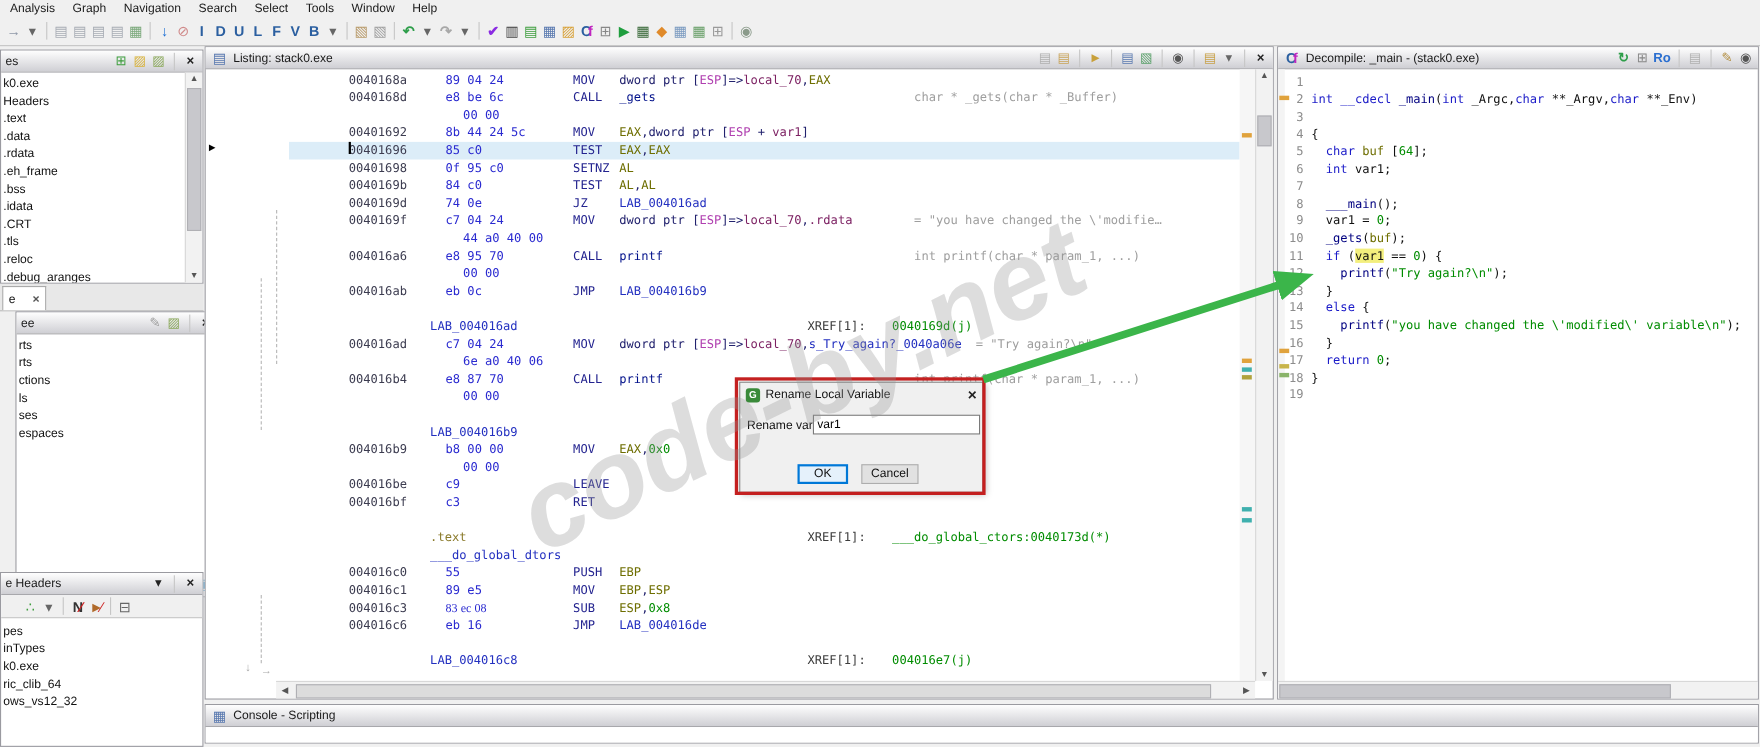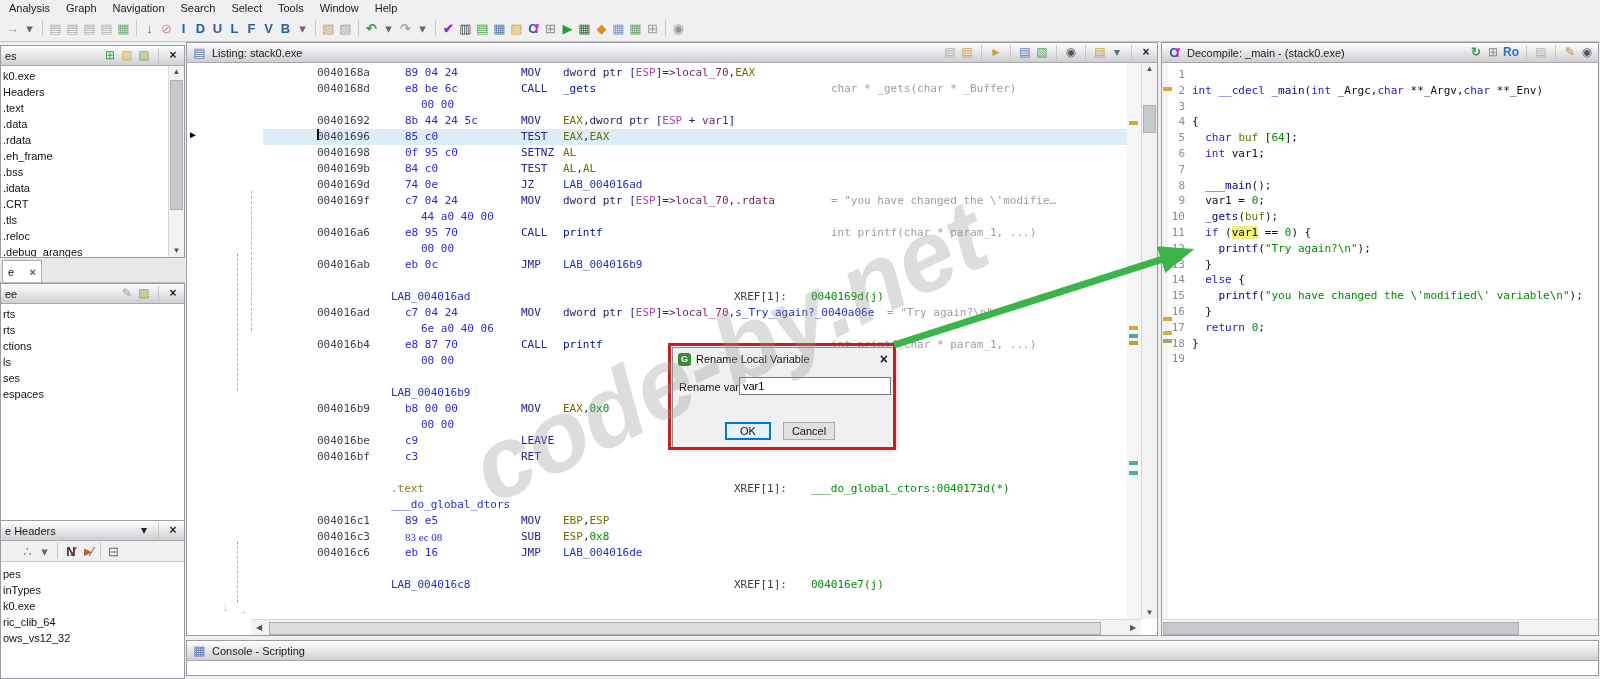--- a/index.html
+++ b/index.html
@@ -154,21 +154,21 @@
   </div>
 </div>
 
 <div class="tabbar">
   <div class="tab">
     <span>e</span>
     <span style="color:#555;font-weight:bold">×</span>
   </div>
 </div>
 
-<div class="panel" id="p2" style="left:0;top:283px;width:185px;height:260px;overflow:hidden">
+<div class="panel" id="p2" style="left:14px;top:283px;width:185px;height:260px;overflow:hidden">
   <div class="phead">
     <div class="ptitle">ee</div>
     <div class="hic" id="p2icons">
         <span class="tbi" style="color: rgb(154, 154, 154);">✎</span>
         <span class="tbi" style="color: rgb(138, 168, 90);">▨</span>
         <div class="tsep"></div>
         <span class="tbi b" style="color: rgb(34, 34, 34);">×</span>
       </div>
   </div>
   <div id="p2list" style="position:absolute;left:0;top:22px;right:2px;bottom:24px;overflow:hidden">
@@ -255,20 +255,21 @@
       <div class="lsrow"><span class="sy" style="left: 234px;">00 00</span></div>
       <div class="lsrow"></div>
       <div class="lsrow"><span class="sb" style="left: 204px;">LAB_004016b9</span></div>
       <div class="lsrow"><span class="sa" style="left: 130px;">004016b9</span><span class="sy" style="left: 218px;">b8 00 00</span><span class="smn" style="left: 334px;">MOV</span><span style="left: 376px;"><span class="sr" style="position: static;">EAX</span><span class="sp" style="position: static;">,</span><span class="sg" style="position: static;">0x0</span></span></div>
       <div class="lsrow"><span class="sy" style="left: 234px;">00 00</span></div>
       <div class="lsrow"><span class="sa" style="left: 130px;">004016be</span><span class="sy" style="left: 218px;">c9</span><span class="smn" style="left: 334px;">LEAVE</span></div>
       <div class="lsrow"><span class="sa" style="left: 130px;">004016bf</span><span class="sy" style="left: 218px;">c3</span><span class="smn" style="left: 334px;">RET</span></div>
       <div class="lsrow"></div>
       <div class="lsrow"><span class="slt" style="left: 204px;">.text</span><span class="sxr" style="left: 547px;">XREF[1]:</span><span class="sxt" style="left: 624px;">___do_global_ctors:0040173d(*)</span></div>
       <div class="lsrow"><span class="sb" style="left: 204px;">___do_global_dtors</span></div>
+      <div class="lsrow"><span class="sa" style="left: 130px;">004016c0</span><span class="sy" style="left: 218px;">55</span><span class="smn" style="left: 334px;">PUSH</span><span style="left: 376px;"><span class="sr" style="position: static;">EBP</span></span></div>
       <div class="lsrow"><span class="sa" style="left: 130px;">004016c1</span><span class="sy" style="left: 218px;">89 e5</span><span class="smn" style="left: 334px;">MOV</span><span style="left: 376px;"><span class="sr" style="position: static;">EBP</span><span class="sp" style="position: static;">,</span><span class="sr" style="position: static;">ESP</span></span></div>
       <div class="lsrow"><span class="sa" style="left: 130px;">004016c3</span><span class="sy" style="left: 218px; font-family: Liberation Serif, serif;">83 ec 08</span><span class="smn" style="left: 334px;">SUB</span><span style="left: 376px;"><span class="sr" style="position: static;">ESP</span><span class="sp" style="position: static;">,</span><span class="sg" style="position: static;">0x8</span></span></div>
       <div class="lsrow"><span class="sa" style="left: 130px;">004016c6</span><span class="sy" style="left: 218px;">eb 16</span><span class="smn" style="left: 334px;">JMP</span><span style="left: 376px;"><span class="sb" style="position: static;">LAB_004016de</span></span></div>
       <div class="lsrow"></div>
       <div class="lsrow"><span class="sb" style="left: 204px;">LAB_004016c8</span><span class="sxr" style="left: 547px;">XREF[1]:</span><span class="sxt" style="left: 624px;">004016e7(j)</span></div>
     </div>
 
   <span class="abs" style="left:1px;top:86px;font-size:10px;color:#000;z-index:5">►</span>
   <div class="dash" style="left:64px;top:148px;height:140px"></div>
   <div class="dash" style="left:50px;top:210px;height:138px"></div>

